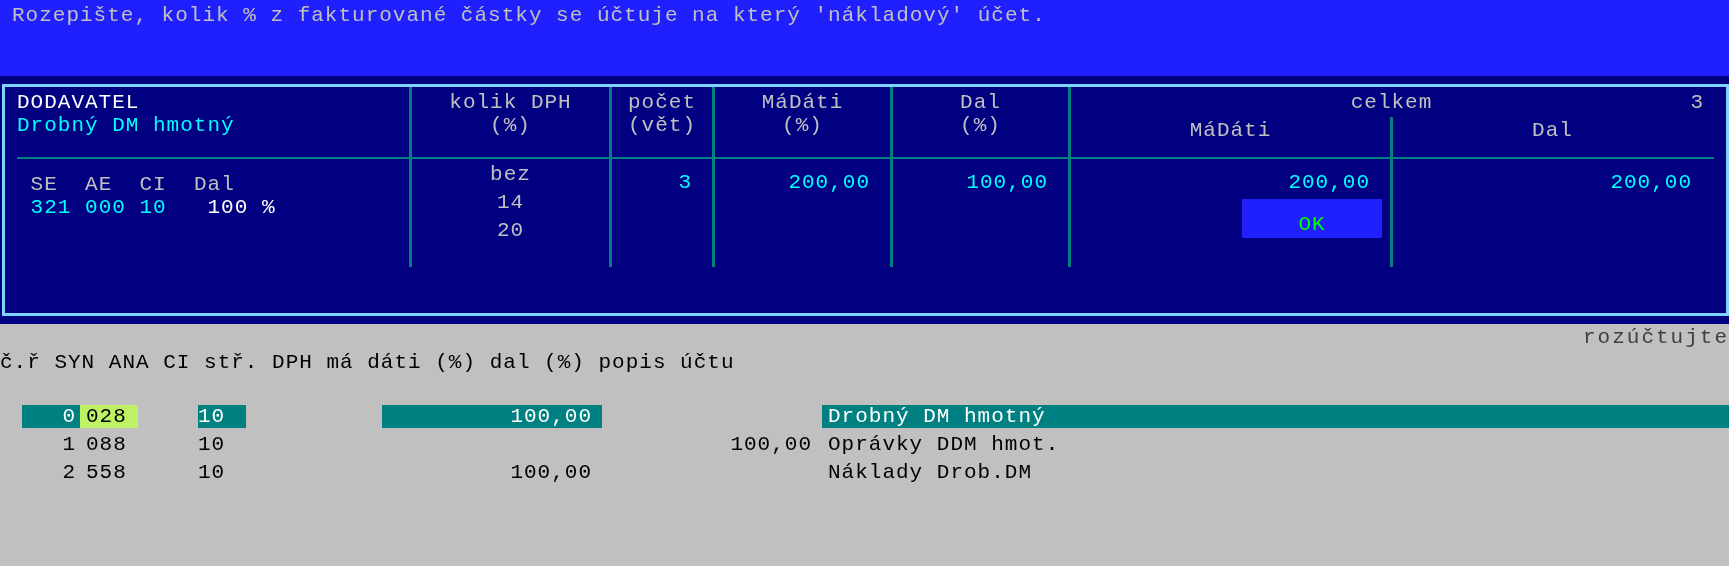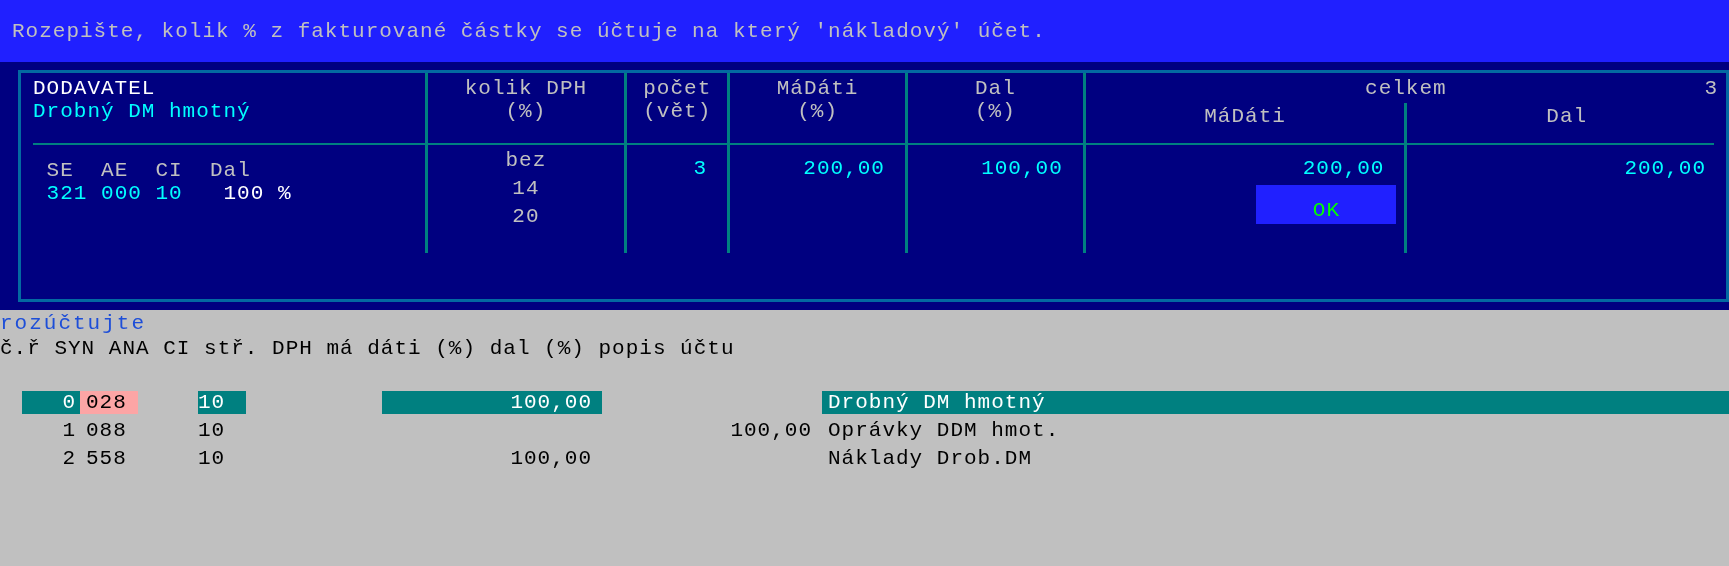--- a/index.html
+++ b/index.html
@@ -10,28 +10,28 @@
     background: #000080;
     width: 1729px;
     height: 566px;
     overflow: hidden;
     letter-spacing: 1px;
   }
   .top-banner {
     background: #2020ff;
     color: #c0c0c0;
     padding: 4px 12px;
-    height: 62px;
-    display: flex;
-    align-items: center;
+    height: 76px;
+    display: flex;
+    align-items: flex-start;
   }
   .main-panel {
     background: #000080;
-    border: 3px solid #0369a1;
-    margin: 8px 0 0 18px;
+    border: 3px solid #7dd3fc;
+    margin: 8px 0 0 2px;
     position: relative;
     height: 232px;
   }
   .header-row {
     display: flex;
     height: 70px;
     position: relative;
   }
   .data-row {
     display: flex;
@@ -109,43 +109,44 @@
     padding: 14px 0 2px 0;
   }
   .bottom-area {
     background: #c0c0c0;
     margin-top: 8px;
     padding: 2px 0 0 0;
     height: 256px;
     color: #000000;
   }
   .rozuctujte {
-    color: #1d4ed8;
-    text-align: left;
+    color: #404040;
+    text-align: right;
     width: 100%;
     letter-spacing: 2px;
+    padding-left: 16px;
   }
   .bottom-header {
     color: #000000;
     margin-top: 2px;
   }
   .grid-rows { margin-top: 28px; }
   .grow { display: flex; height: 28px; align-items: center; }
   .cell { white-space: pre; font-family: inherit; }
   .cell.cr { width: 58px; text-align: right; padding-right: 4px; }
   .cell.syn { width: 58px; padding-left: 6px; }
   .cell.ana { width: 60px; }
   .cell.ci { width: 48px; }
   .cell.str { width: 72px; }
   .cell.dph { width: 64px; }
   .cell.md { width: 220px; text-align: right; padding-right: 10px;}
   .cell.dl { width: 220px; text-align: right; padding-right: 10px;}
   .cell.desc { flex: 1; padding-left: 6px; }
   .sel-bg { background: #008080; color: #ffffff; }
-  .cursor-cell { background: #fca5a5; color: #000000; }
+  .cursor-cell { background: #bef264; color: #000000; }
   .pad-right { padding-left: 22px; }
 </style>
 </head>
 <body>
 
 <div class="top-banner">
   <span>Rozepište, kolik % z fakturované částky se účtuje na který 'nákladový' účet.</span>
 </div>
 
 <div class="main-panel">

